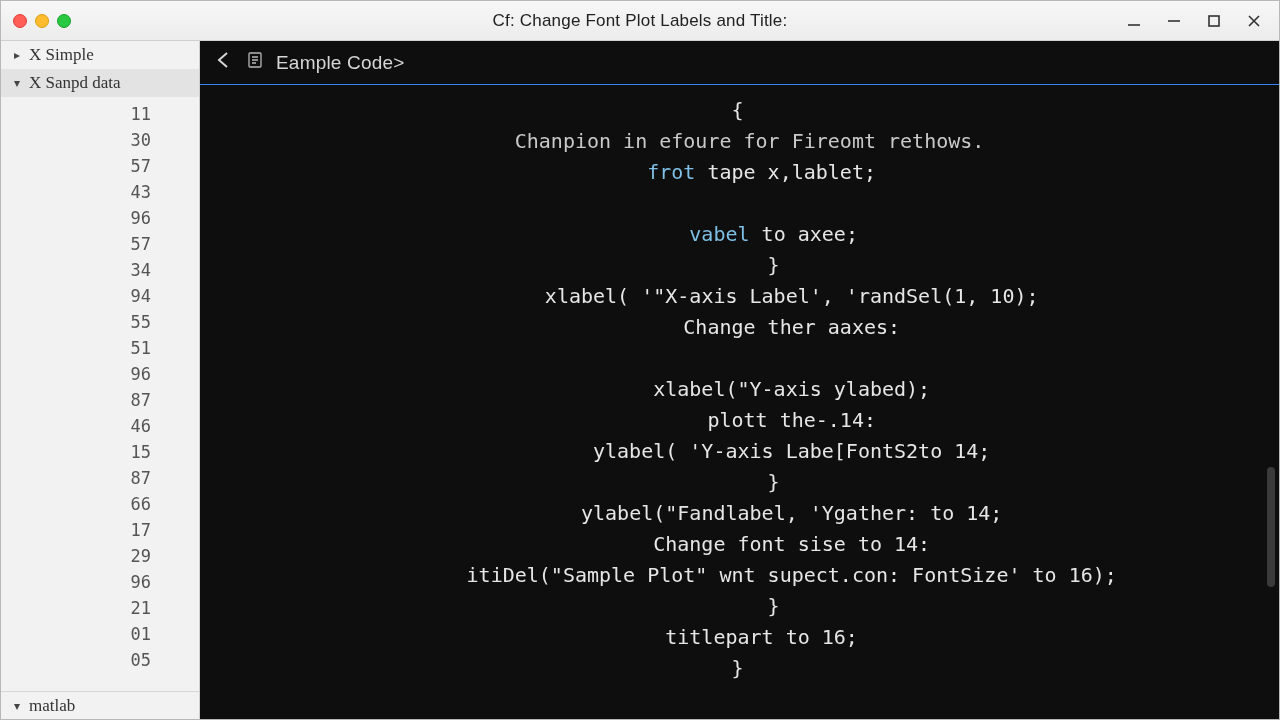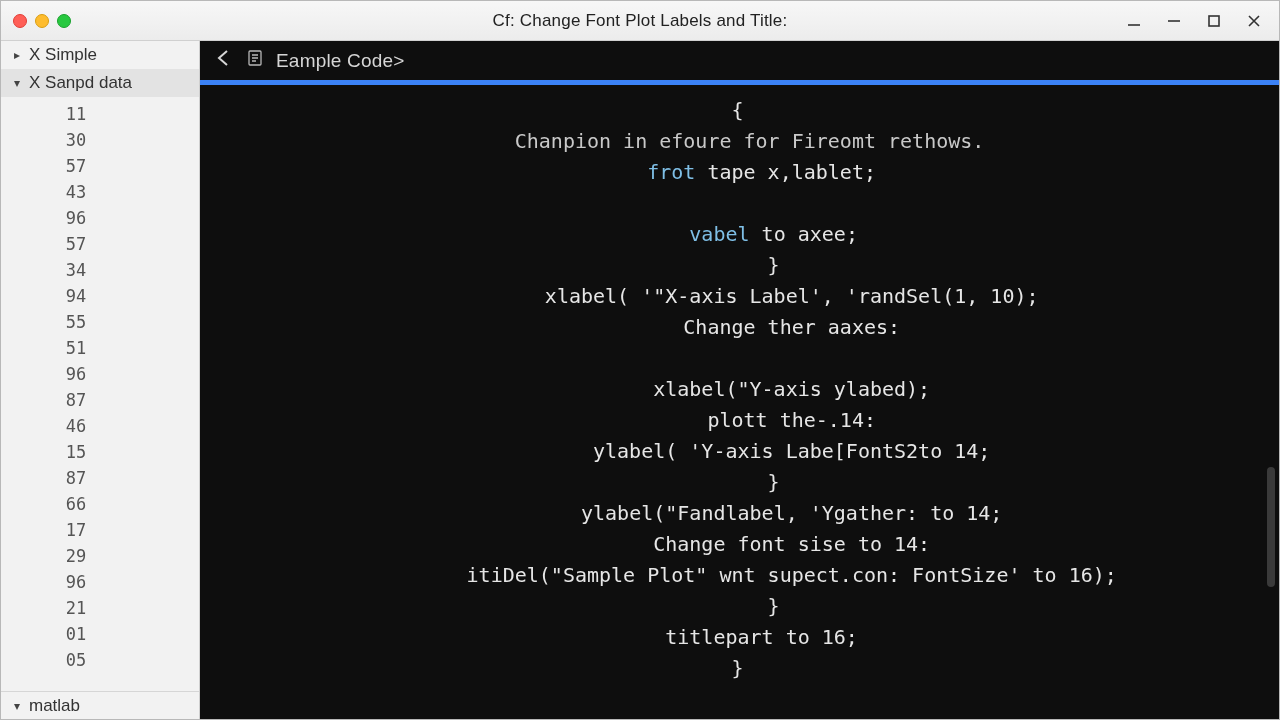--- a/index.html
+++ b/index.html
@@ -46,47 +46,47 @@
     font-size: 17px; color: #333;
   }
   .tree-row {
     display: flex; align-items: center;
     height: 28px; padding-left: 10px;
     gap: 6px;
     cursor: default;
   }
   .tree-row.top { font-weight: 500; }
   .tree-row .chev { width: 12px; display: inline-flex; justify-content: center; font-size: 12px; color:#444; }
-  .tree-row .lbl { white-space: nowrap; }
+  .tree-row .lbl { white-space: nowrap; font-family: Liberation Serif, serif; }
   .tree-row.selected { background: #e3e3e3; }
   
   .line-nums {
     flex: 1; overflow: hidden;
     padding-top: 4px;
   }
   .line-nums .ln {
     height: 26px; line-height: 26px;
-    text-align: center; padding-right: 48px;
+    text-align: right; padding-right: 48px;
     color: #555; font-family: "Menlo","Consolas",monospace; font-size: 17px;
   }
   
   .bottom-tree {
     border-top: 1px solid #d6d6d6;
   }
   
   .editor {
     flex: 1; background: #0e0e0e;
     color: #e8e8e8;
     display: flex; flex-direction: column;
     min-width: 0;
   }
   .editor-header {
     height: 44px; display: flex; align-items: center; gap: 12px;
     padding: 0 14px;
-    border-bottom: 5px solid #3b82f6;
+    border-bottom: 1px solid #3b82f6;
     color: #d6d6d6;
     font-size: 19px;
   }
   .back-arrow svg { stroke: #d6d6d6; stroke-width: 2; fill: none; }
   .bc-icon svg { stroke:#b8b8b8; fill:none; stroke-width:1.3; }
   .breadcrumb { font-weight: 500; letter-spacing: 0.2px; }
   
   .code {
     flex: 1; padding: 10px 18px 18px 14px;
     font-family: "Menlo","Consolas",monospace;

